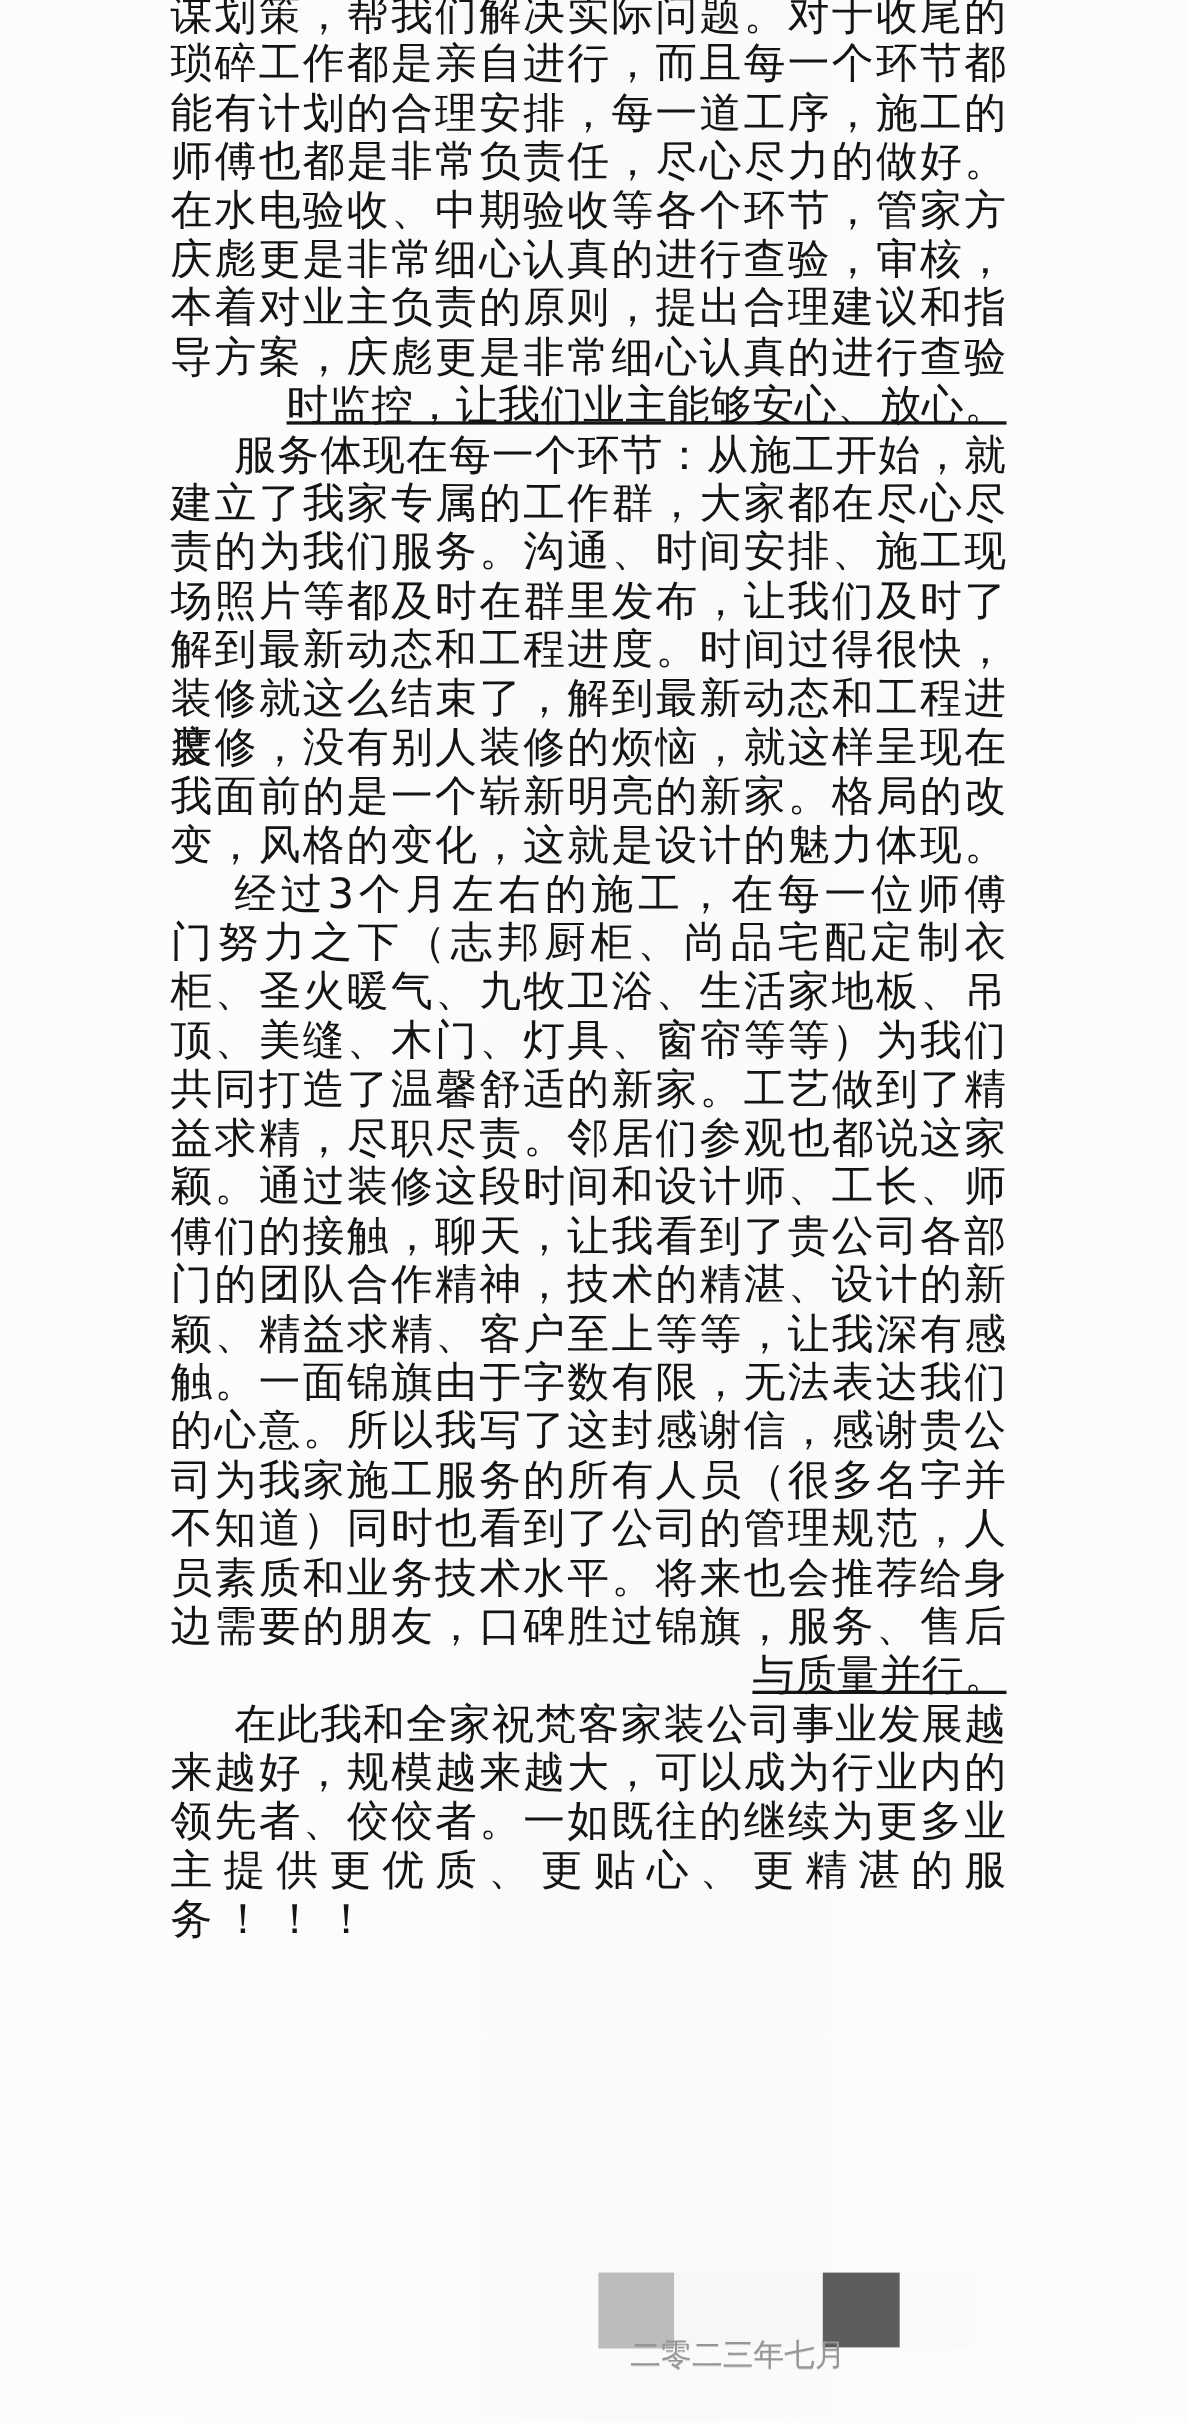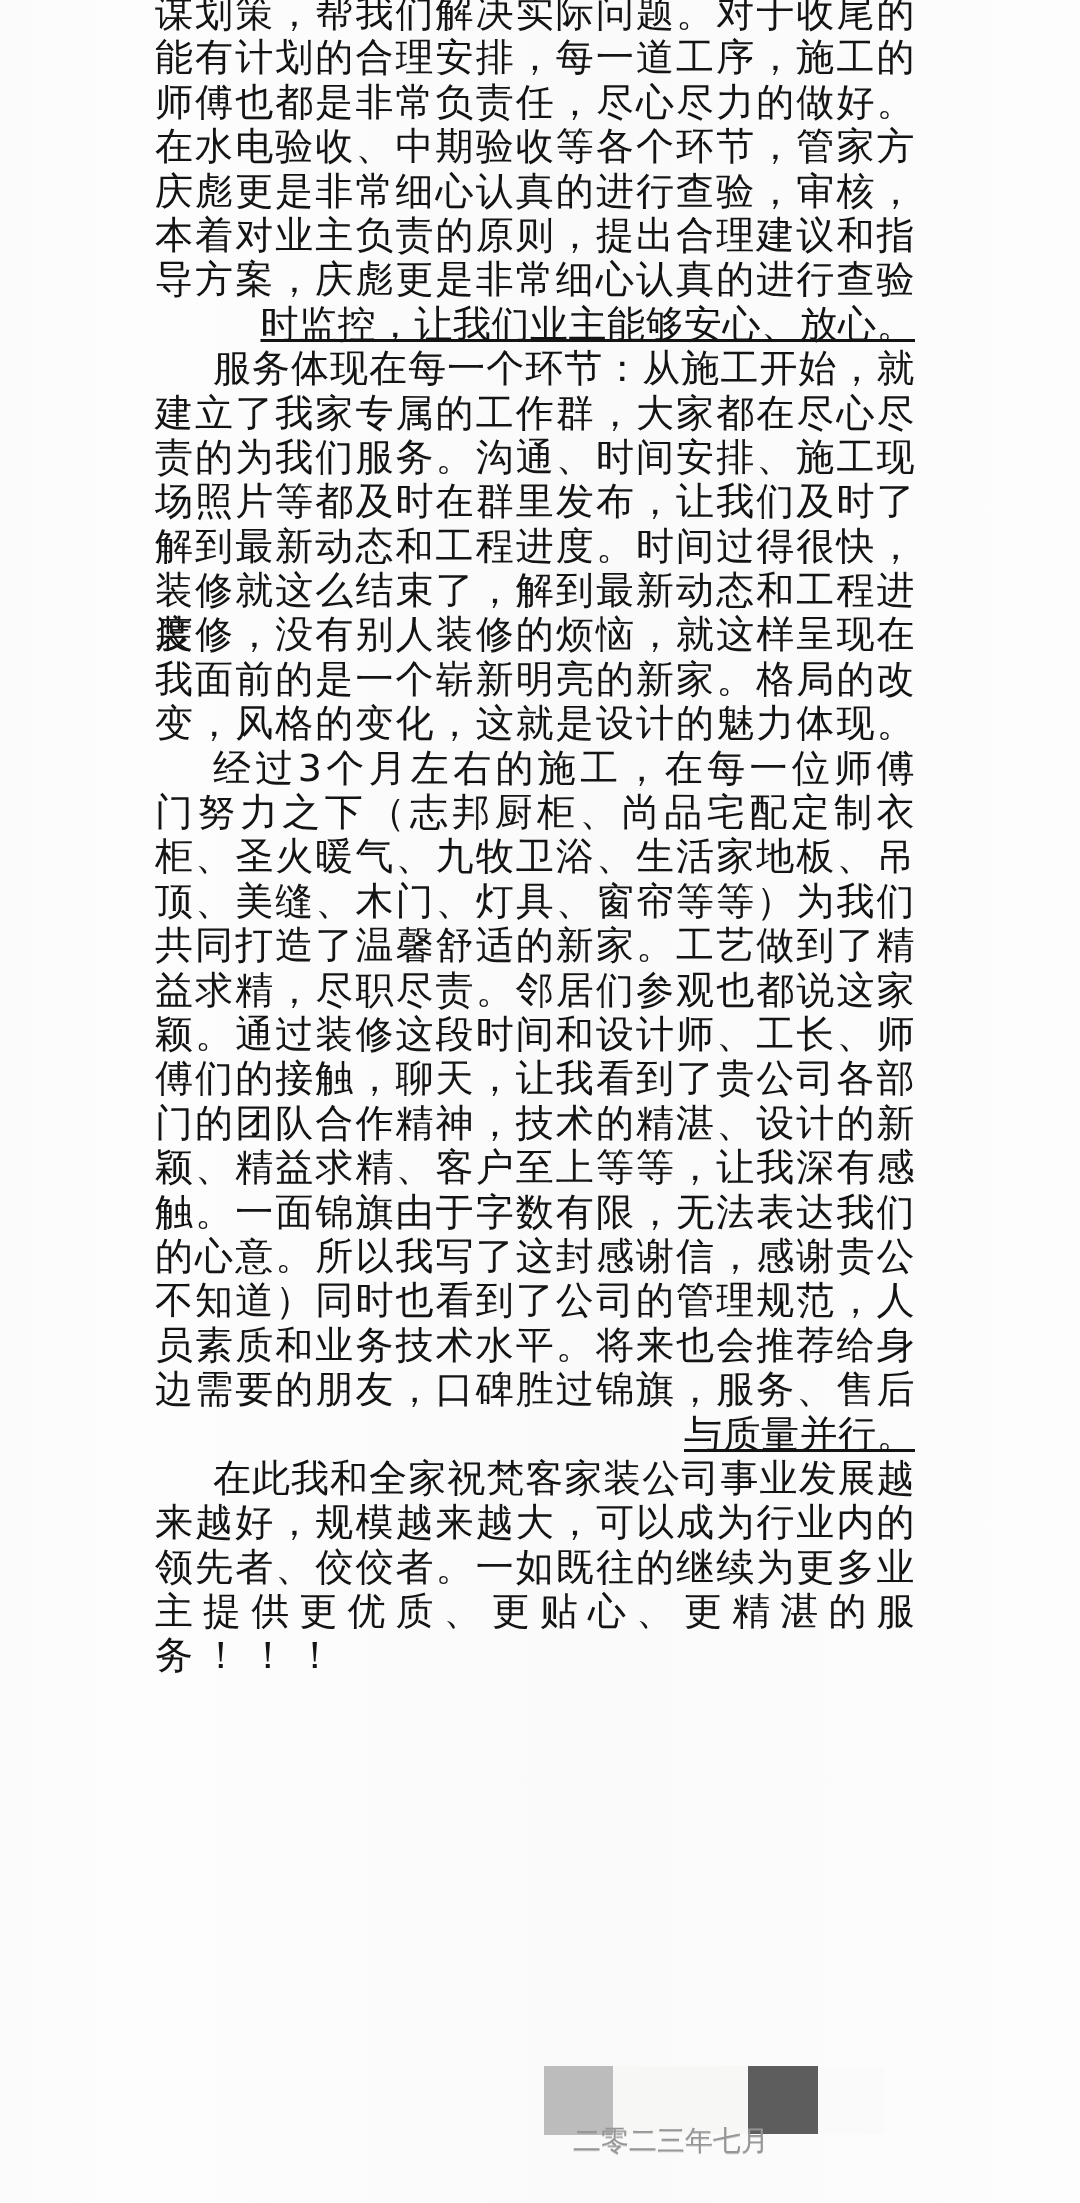--- a/index.html
+++ b/index.html
@@ -57,20 +57,21 @@
     white-space: nowrap;
   }
 </style>
 </head>
 <body>
 
 <div class="page">
 
   <div class="text-column">
       <div class="line justify">谋划策，帮我们解决实际问题。对于收尾的</div>
+      <div class="line justify">琐碎工作都是亲自进行，而且每一个环节都</div>
       <div class="line justify">能有计划的合理安排，每一道工序，施工的</div>
       <div class="line justify">师傅也都是非常负责任，尽心尽力的做好。</div>
       <div class="line justify">在水电验收、中期验收等各个环节，管家方</div>
       <div class="line justify">庆彪更是非常细心认真的进行查验，审核，</div>
       <div class="line justify">本着对业主负责的原则，提出合理建议和指</div>
       <div class="line justify">导方案，庆彪更是非常细心认真的进行查验</div>
       <div class="line left">时监控，让我们业主能够安心、放心。</div>
       <div class="line indent">服务体现在每一个环节：从施工开始，就</div>
       <div class="line justify">建立了我家专属的工作群，大家都在尽心尽</div>
       <div class="line justify">责的为我们服务。沟通、时间安排、施工现</div>
@@ -85,20 +86,21 @@
       <div class="line justify">柜、圣火暖气、九牧卫浴、生活家地板、吊</div>
       <div class="line justify">顶、美缝、木门、灯具、窗帘等等）为我们</div>
       <div class="line justify">共同打造了温馨舒适的新家。工艺做到了精</div>
       <div class="line justify">益求精，尽职尽责。邻居们参观也都说这家</div>
       <div class="line justify">颖。通过装修这段时间和设计师、工长、师</div>
       <div class="line justify">傅们的接触，聊天，让我看到了贵公司各部</div>
       <div class="line justify">门的团队合作精神，技术的精湛、设计的新</div>
       <div class="line justify">颖、精益求精、客户至上等等，让我深有感</div>
       <div class="line justify">触。一面锦旗由于字数有限，无法表达我们</div>
       <div class="line justify">的心意。所以我写了这封感谢信，感谢贵公</div>
+      <div class="line justify">司为我家施工服务的所有人员（很多名字并</div>
       <div class="line justify">不知道）同时也看到了公司的管理规范，人</div>
       <div class="line justify">员素质和业务技术水平。将来也会推荐给身</div>
       <div class="line justify">边需要的朋友，口碑胜过锦旗，服务、售后</div>
       <div class="line left">与质量并行。</div>
       <div class="line indent">在此我和全家祝梵客家装公司事业发展越</div>
       <div class="line justify">来越好，规模越来越大，可以成为行业内的</div>
       <div class="line justify">领先者、佼佼者。一如既往的继续为更多业</div>
       <div class="line justify">主提供更优质、更贴心、更精湛的服</div>
       <div class="line left-spaced">务！！！</div>
     </div>

